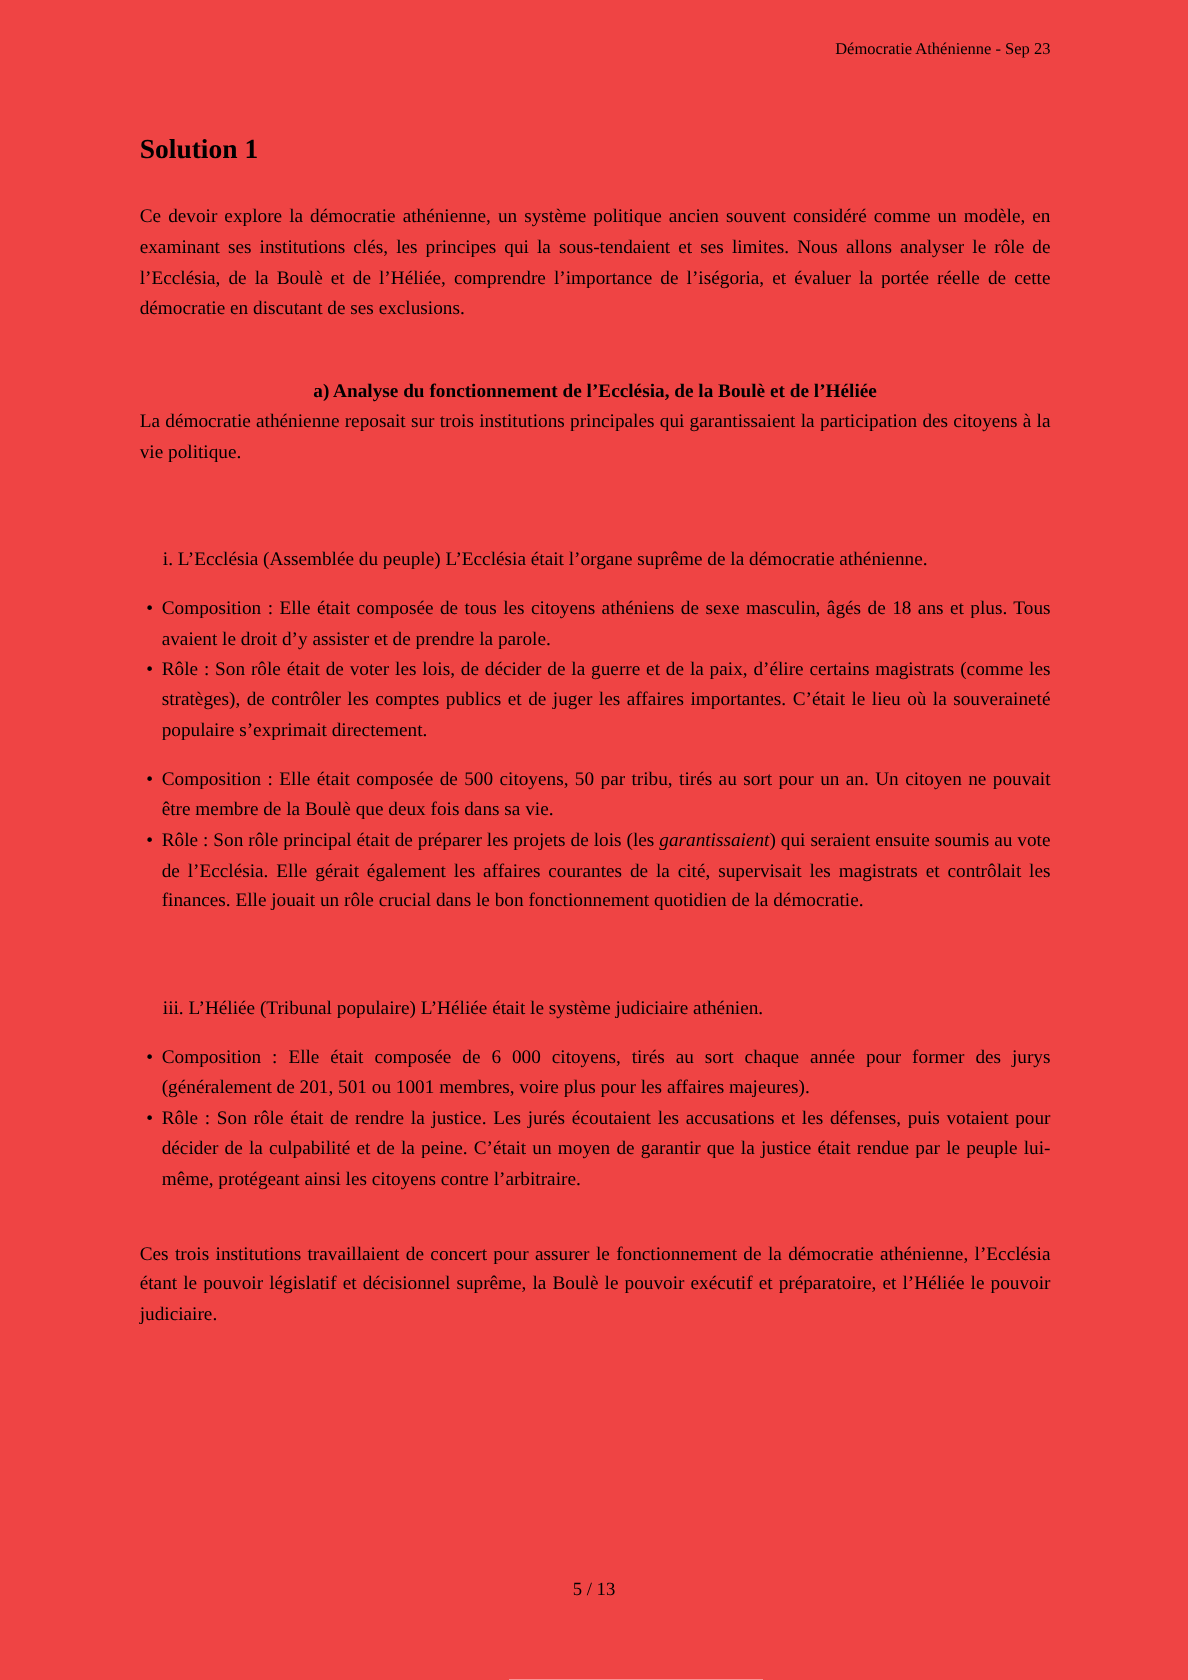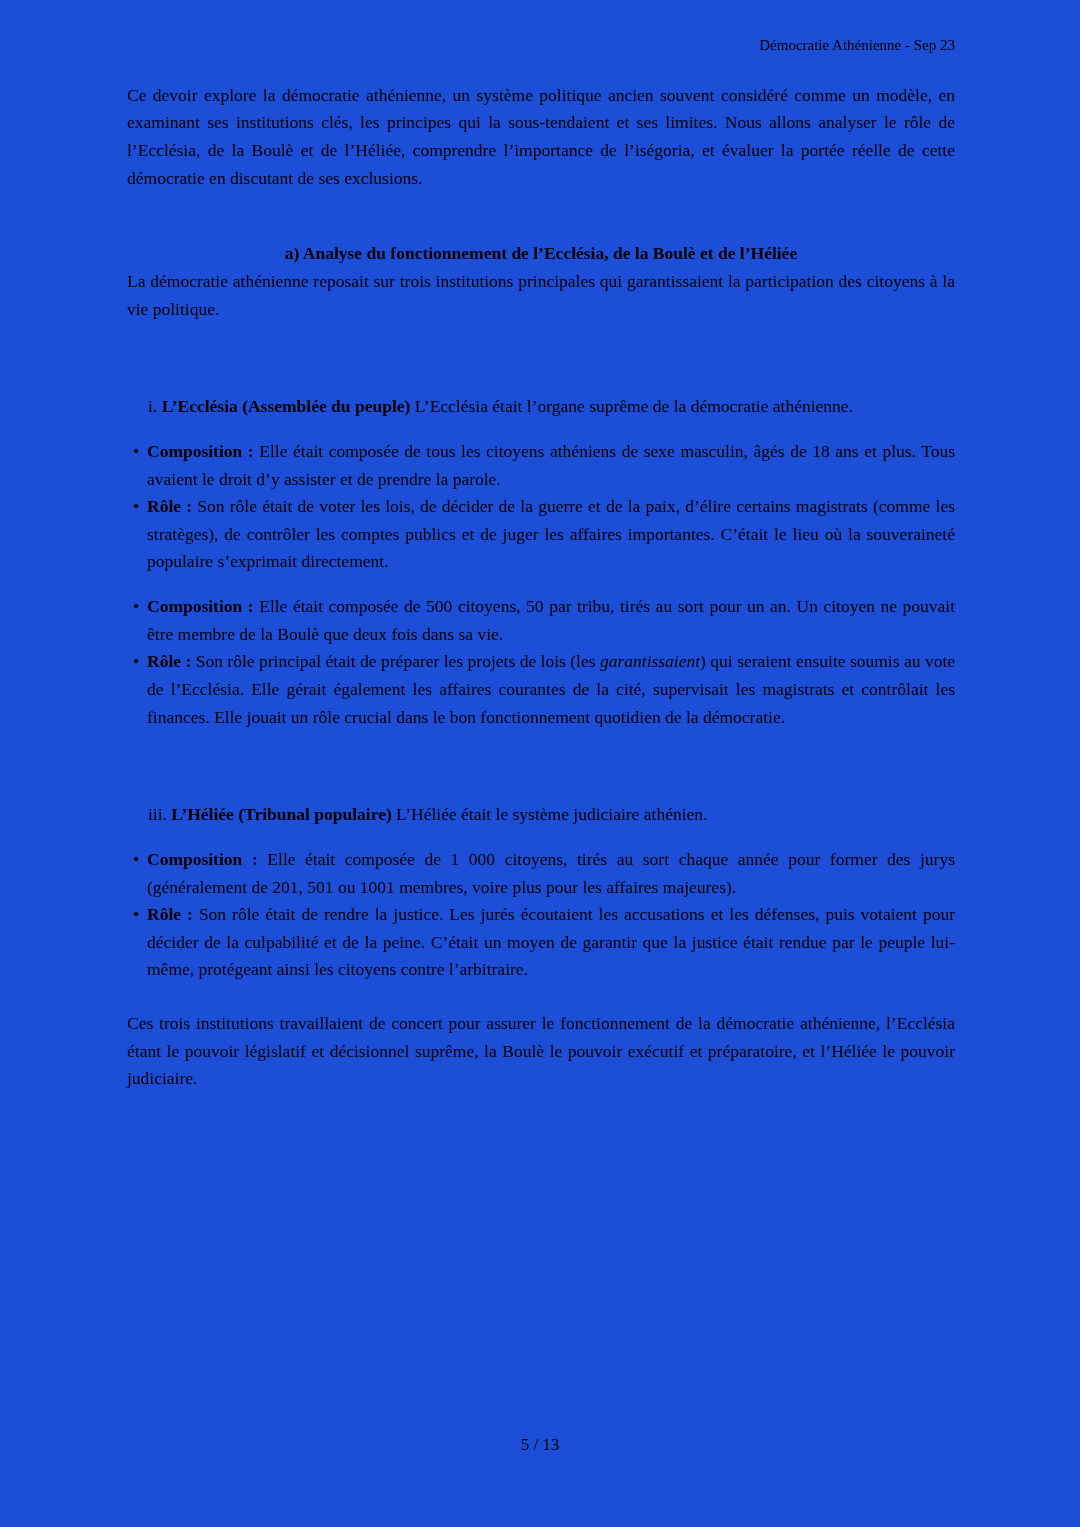--- a/index.html
+++ b/index.html
@@ -2,21 +2,21 @@
 <html><head>
 <meta charset="utf-8">
 <style>
   * { box-sizing: border-box; }
   html, body { margin: 0; padding: 0; background: #ffffff; }
 
   .page {
     position: relative;
     width: 1080px;
     height: 1527px;
-    background: #1d4ed8;
+    background: #ef4444;
     color: #000000;
     font-family: "Liberation Serif", "DejaVu Serif", serif;
     font-size: 17.5px;
     line-height: 1.58;
     padding: 36px 125px 0 127px;
     overflow: hidden;
   }
 
   .doc-header { text-align: right; font-size: 15px; line-height: 1.25; }
 
@@ -26,47 +26,48 @@
     margin: 62px 0 0 0;
   }
 
   .para { margin: 0; text-align: justify; }
   .intro { margin-top: 27px; }
 
   .section-heading { margin-top: 48px; font-weight: 700; text-align: center; }
 
   .item-heading { margin: 70px 0 0 21px; text-align: justify; }
   .item-num { font-weight: 400; }
-  .b { font-weight: 700; }
+  .b { font-weight: 400; }
 
   .bullets { list-style: none; margin: 17px 0 0 0; padding: 0; }
   .bullet-item { position: relative; padding-left: 20px; text-align: justify; margin: 0; }
   .marker { position: absolute; left: 6px; top: 0; }
 
-  .conclusion { margin-top: 26px; }
+  .conclusion { margin-top: 40px; }
 
   .doc-footer {
     position: absolute;
     left: 0; right: 0;
     bottom: 68px;
     text-align: center;
     font-size: 17px;
   }
 
   em { font-style: italic; }
 </style>
 </head>
 <body>
 
 <div class="page">
 
   <header class="doc-header">
     <span>Démocratie Athénienne - Sep 23</span>
   </header>
 
+  <h1 class="title">Solution 1</h1>
 
   <p class="para intro">Ce devoir explore la démocratie athénienne, un système politique ancien souvent considéré comme un modèle, en examinant ses institutions clés, les principes qui la sous-tendaient et ses limites. Nous allons analyser le rôle de l’Ecclésia, de la Boulè et de l’Héliée, comprendre l’importance de l’iségoria, et évaluer la portée réelle de cette démocratie en discutant de ses exclusions.</p>
 
   <p class="para section-heading">a) Analyse du fonctionnement de l’Ecclésia, de la Boulè et de l’Héliée</p>
   <p class="para">La démocratie athénienne reposait sur trois institutions principales qui garantissaient la participation des citoyens à la vie politique.</p>
 
   <p class="item-heading">
     <span class="item-num">i.</span>
     <span class="b">L’Ecclésia (Assemblée du peuple)</span>
     <span>L’Ecclésia était l’organe suprême de la démocratie athénienne.</span>
@@ -100,21 +101,21 @@
 
   <p class="item-heading">
     <span class="item-num">iii.</span>
     <span class="b">L’Héliée (Tribunal populaire)</span>
     <span>L’Héliée était le système judiciaire athénien.</span>
   </p>
   <ul class="bullets">
     <li class="bullet-item">
       <span class="marker">•</span>
       <span class="b">Composition :</span>
-      <span>Elle était composée de 1 000 citoyens, tirés au sort chaque année pour former des jurys (généralement de 201, 501 ou 1001 membres, voire plus pour les affaires majeures).</span>
+      <span>Elle était composée de 6 000 citoyens, tirés au sort chaque année pour former des jurys (généralement de 201, 501 ou 1001 membres, voire plus pour les affaires majeures).</span>
     </li>
     <li class="bullet-item">
       <span class="marker">•</span>
       <span class="b">Rôle :</span>
       <span>Son rôle était de rendre la justice. Les jurés écoutaient les accusations et les défenses, puis votaient pour décider de la culpabilité et de la peine. C’était un moyen de garantir que la justice était rendue par le peuple lui-même, protégeant ainsi les citoyens contre l’arbitraire.</span>
     </li>
   </ul>
 
   <p class="para conclusion">Ces trois institutions travaillaient de concert pour assurer le fonctionnement de la démocratie athénienne, l’Ecclésia étant le pouvoir législatif et décisionnel suprême, la Boulè le pouvoir exécutif et préparatoire, et l’Héliée le pouvoir judiciaire.</p>
 

